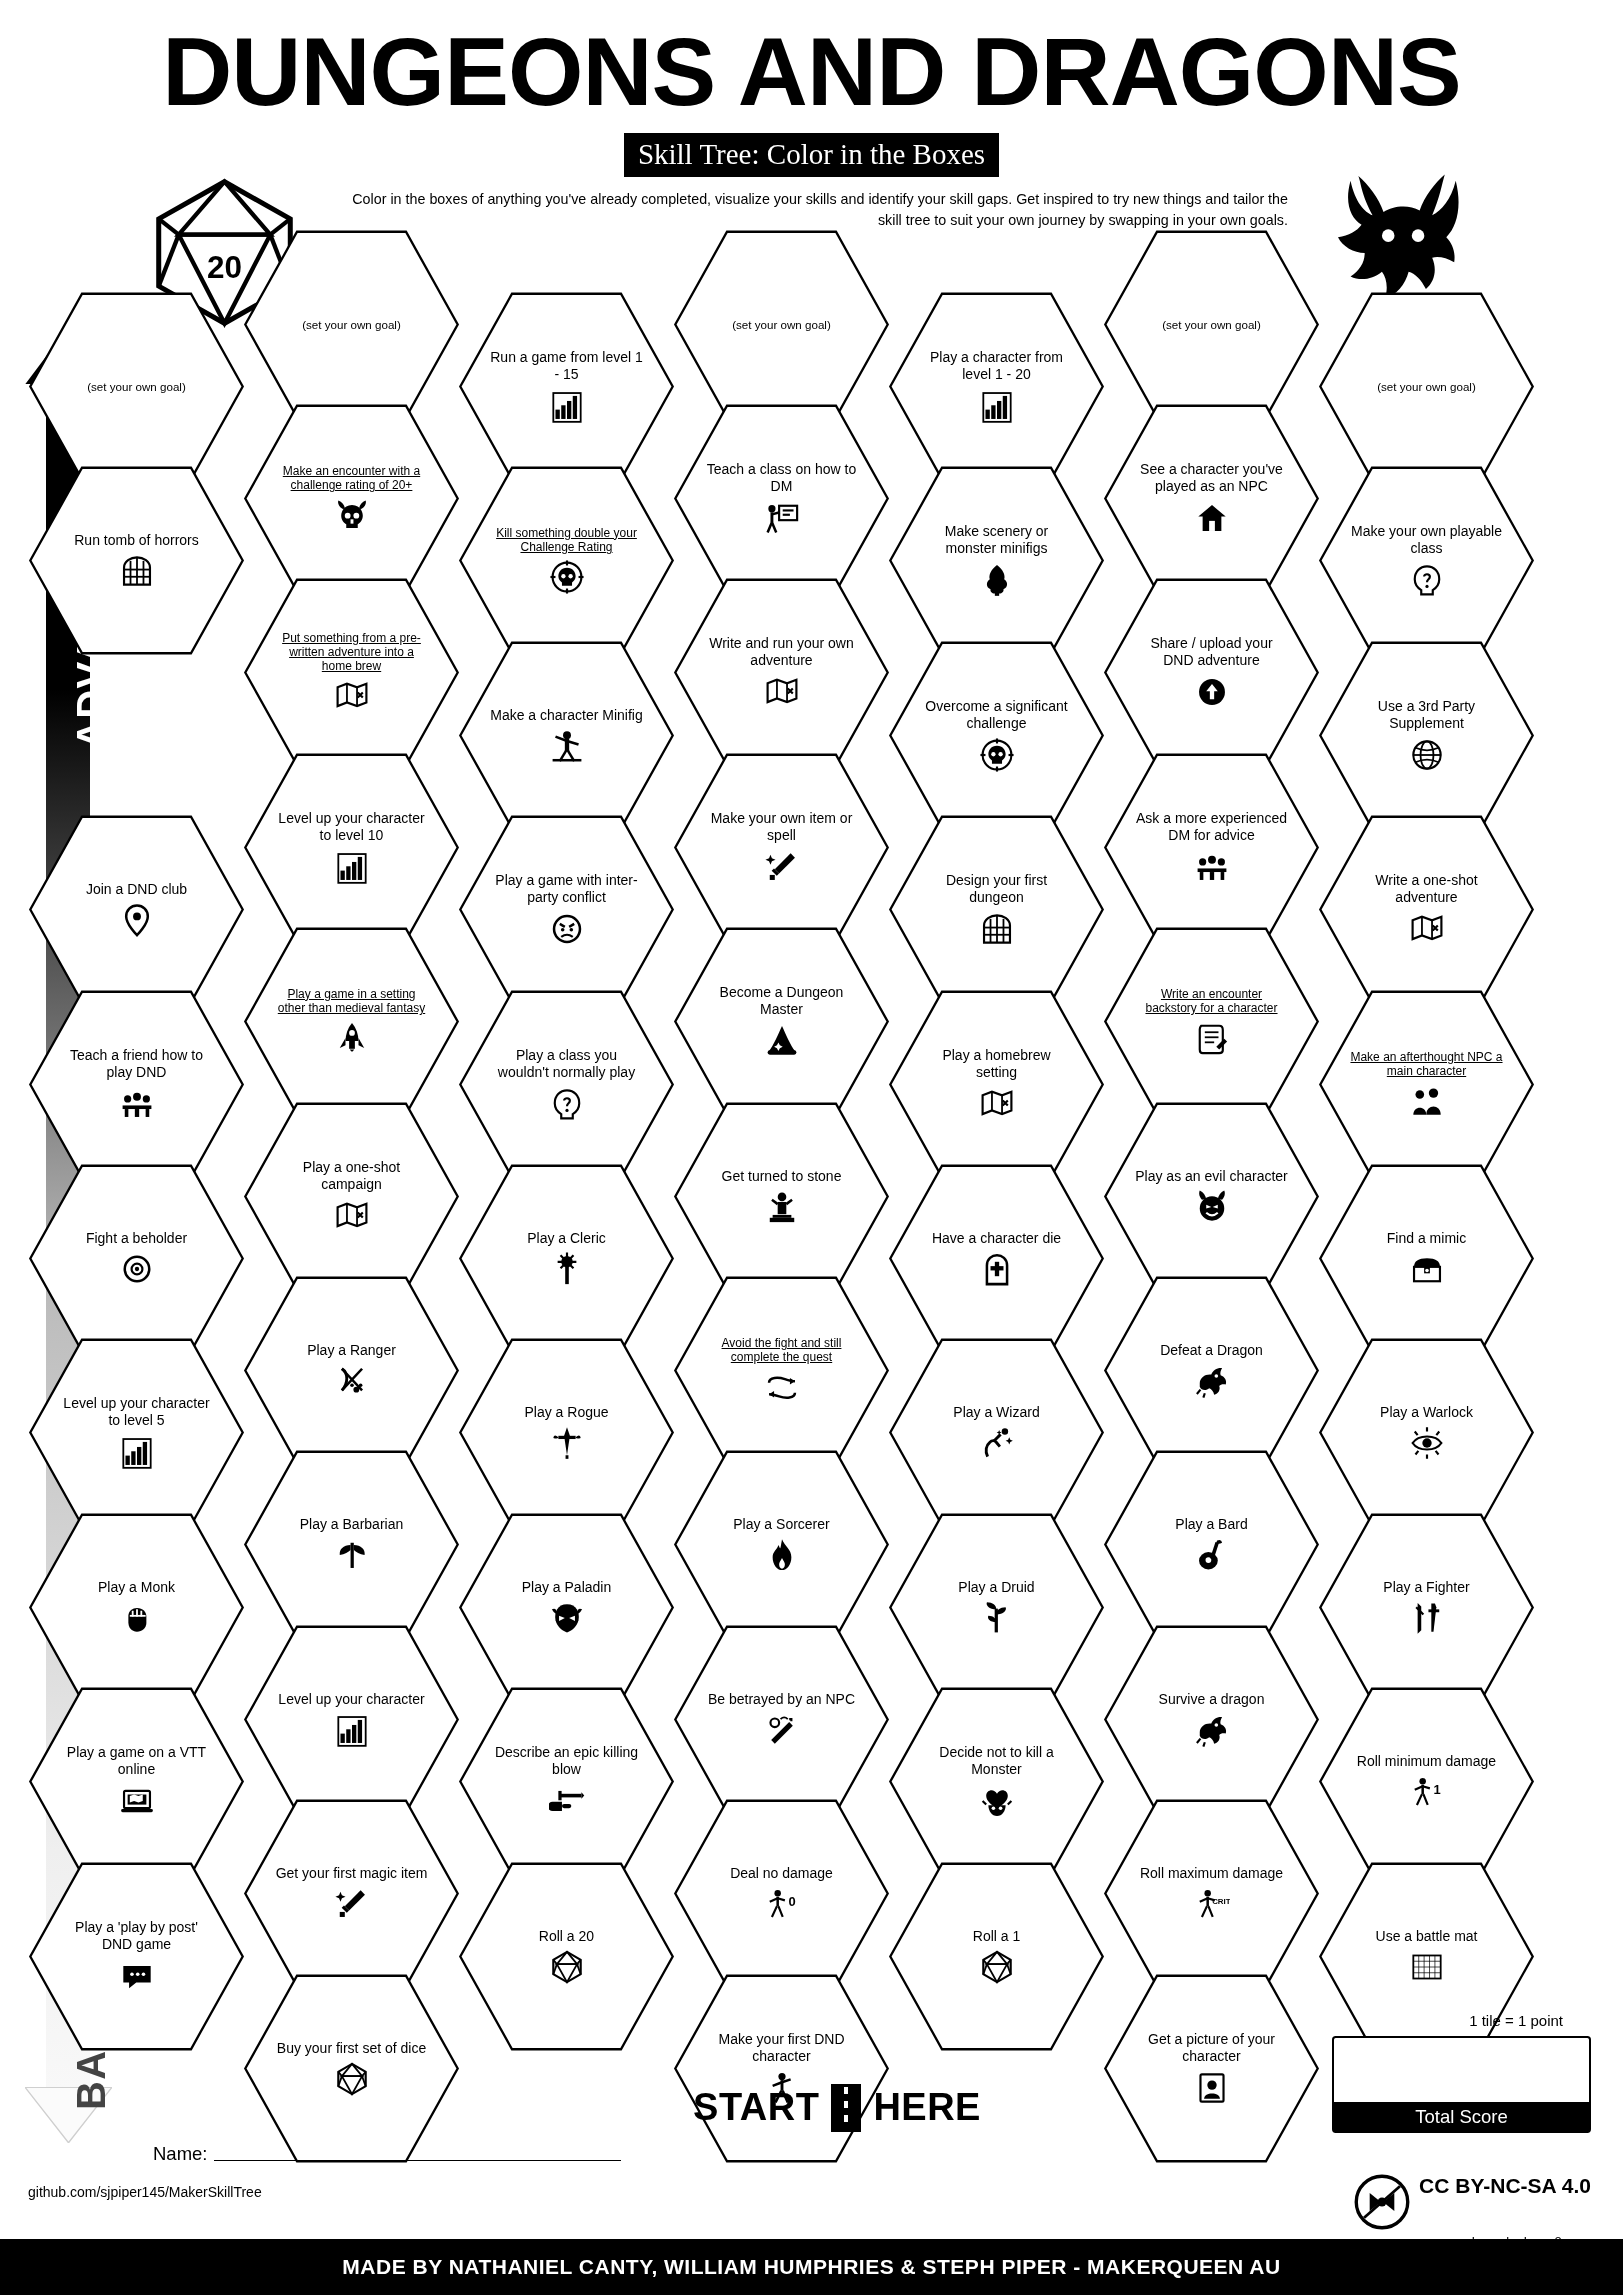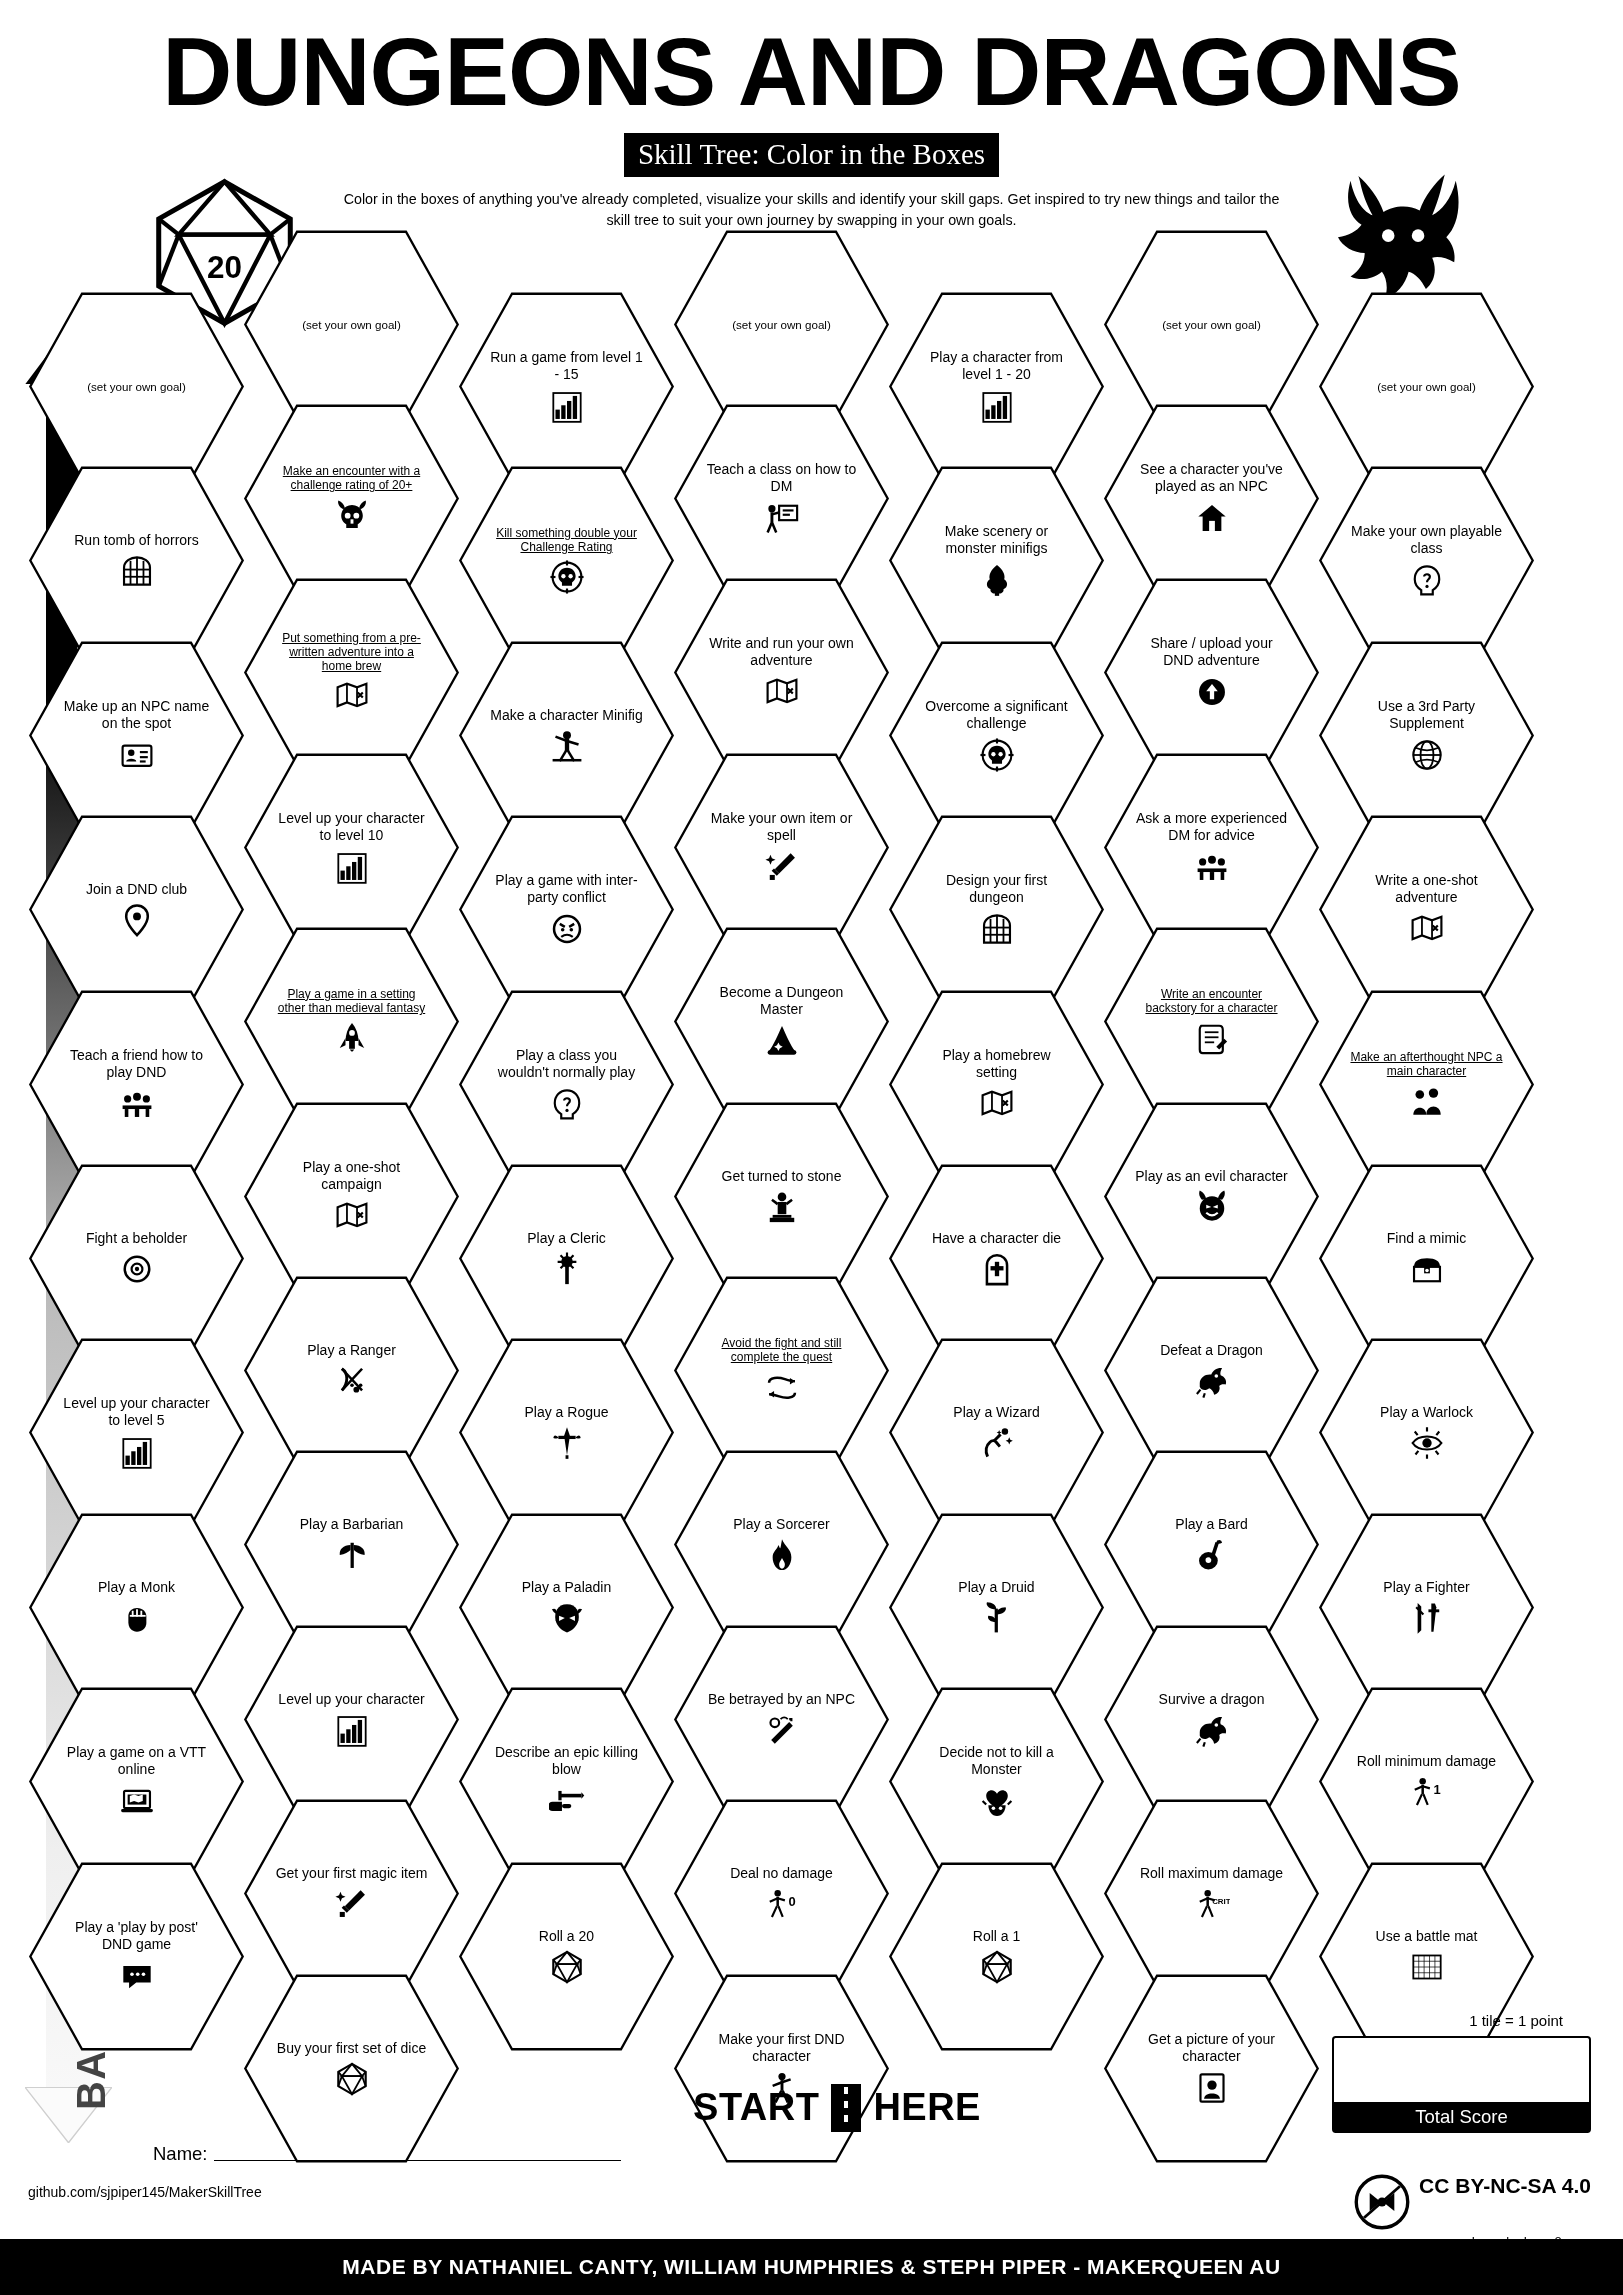--- a/index.html
+++ b/index.html
@@ -26,21 +26,21 @@
   }
   #subtitle-wrap { text-align:center; margin-top: 13px; font-family: Liberation Serif, serif; }
   #subtitle {
     display:inline-block;
     background:#000; color:#fff;
     font-size: 29px;
     padding: 4.6px 14px 6.5px 14px;
     font-weight: 400;
   }
   #blurb {
-    text-align:center;
+    text-align:right;
     font-size: 14.3px;
     line-height: 1.45;
     margin: 12px auto 12px auto;
     width: 953px;
   }
 
   
   #d20 { position:absolute; left: 153px; top: 176px; width: 143px; height: 153px; }
   #dragon { position:absolute; right: 139px; top: 171px; width: 157px; height: 134px; }
 
@@ -235,38 +235,20 @@
             <path d="M14 88 V40 C14 24 32 12 50 12 C68 12 86 24 86 40 V88 Z" fill="none" stroke="#000" stroke-width="6"></path>
             <line x1="32" y1="22" x2="32" y2="88" stroke="#000" stroke-width="5"></line>
             <line x1="50" y1="14" x2="50" y2="88" stroke="#000" stroke-width="5"></line>
             <line x1="68" y1="22" x2="68" y2="88" stroke="#000" stroke-width="5"></line>
             <line x1="16" y1="46" x2="84" y2="46" stroke="#000" stroke-width="5"></line>
             <line x1="14" y1="66" x2="86" y2="66" stroke="#000" stroke-width="5"></line>
           </svg>
         </div>
       </div>
     </div>
-    <div class="hex" style="left: 28px; top: 640px;">
-      <svg class="hexbg" viewBox="0 0 470 412" preserveAspectRatio="none">
-        <polygon points="117,6 353,6 465,206 353,406 117,406 5,206" fill="#ffffff" stroke="#000000" stroke-width="5"></polygon>
-      </svg>
-      <div class="content">
-        <div class="lbl">Make up an NPC name on the spot</div>
-        <div class="ico">
-          <svg viewBox="0 0 100 100" width="36" height="36">
-            <rect x="10" y="24" width="80" height="56" rx="6" fill="none" stroke="#000" stroke-width="6"></rect>
-            <circle cx="34" cy="44" r="9" fill="#000"></circle>
-            <path d="M20 68 C20 58 48 58 48 68 Z" fill="#000"></path>
-            <line x1="58" y1="42" x2="80" y2="42" stroke="#000" stroke-width="6"></line>
-            <line x1="58" y1="56" x2="80" y2="56" stroke="#000" stroke-width="6"></line>
-            <line x1="58" y1="68" x2="74" y2="68" stroke="#000" stroke-width="6"></line>
-          </svg>
-        </div>
-      </div>
-    </div>
     <div class="hex" style="left: 28px; top: 814px;">
       <svg class="hexbg" viewBox="0 0 470 412" preserveAspectRatio="none">
         <polygon points="117,6 353,6 465,206 353,406 117,406 5,206" fill="#ffffff" stroke="#000000" stroke-width="5"></polygon>
       </svg>
       <div class="content">
         <div class="lbl">Join a DND club</div>
         <div class="ico">
           <svg viewBox="0 0 100 100" width="36" height="36">
             <path d="M50 10 C33 10 20 23 20 40 C20 62 50 92 50 92 C50 92 80 62 80 40 C80 23 67 10 50 10 Z" fill="none" stroke="#000" stroke-width="7"></path>
             <circle cx="50" cy="40" r="11" fill="#000"></circle>

